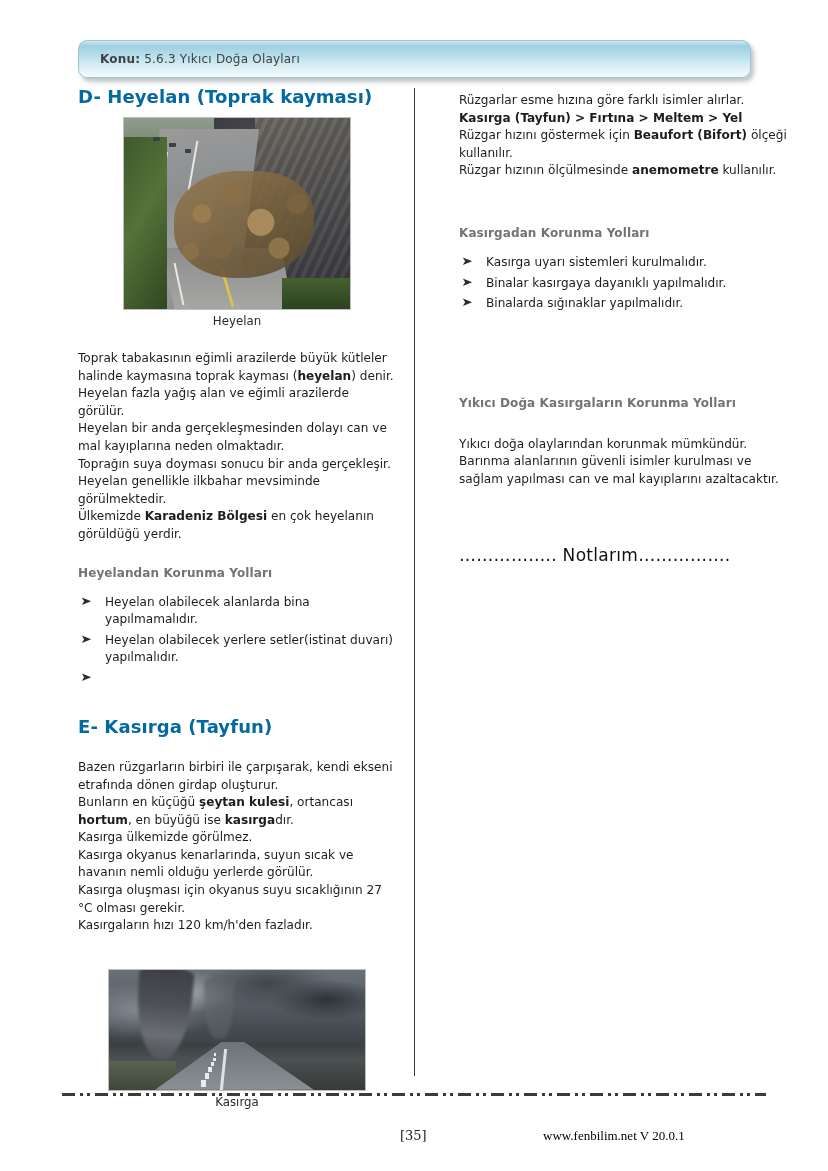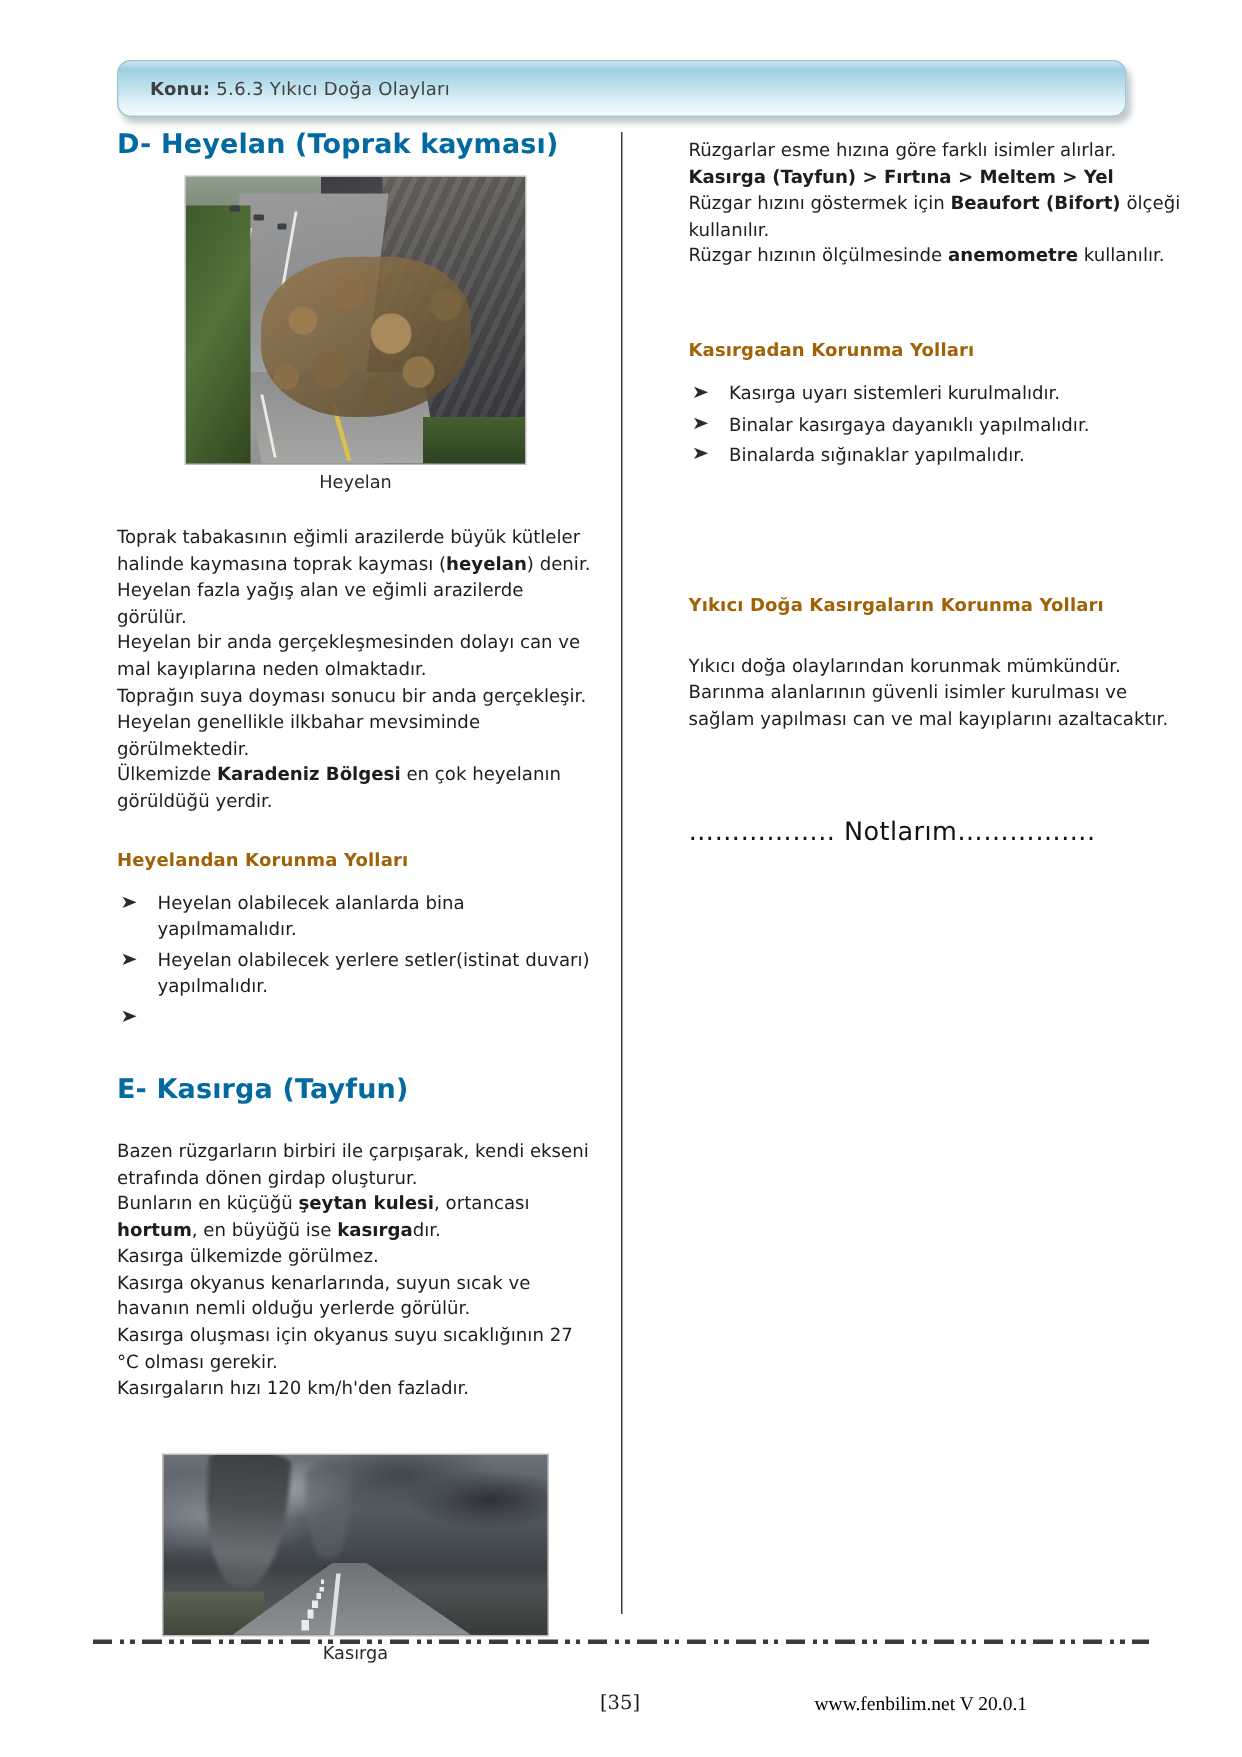--- a/index.html
+++ b/index.html
@@ -87,21 +87,21 @@
     font-weight: 700;
     margin: 0 0 10px 0;
     letter-spacing: .1px;
     color: #0369a1;
   }
   h3.sub {
     font-size: 12px;
     font-weight: 700;
     margin: 0 0 14px 0;
     letter-spacing: .1px;
-    color: #a16207;
+    color: #737373;
   }
   p.body {
     font-size: 12.1px;
     line-height: 17.6px;
     margin: 0;
     color: #1d1d1d;
   }
   p.body b { font-weight: 700; }
 
   ul.arrow {

